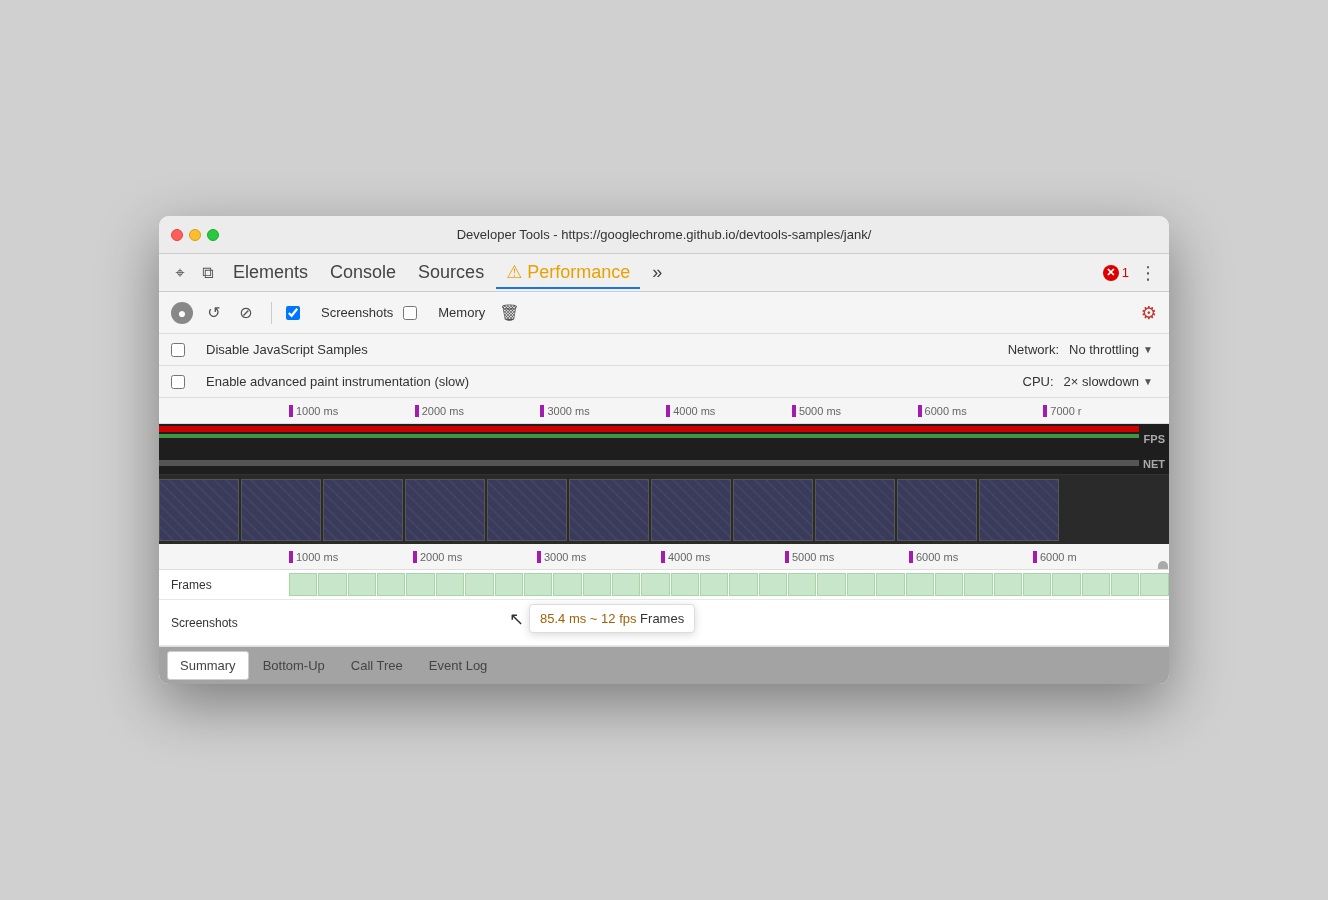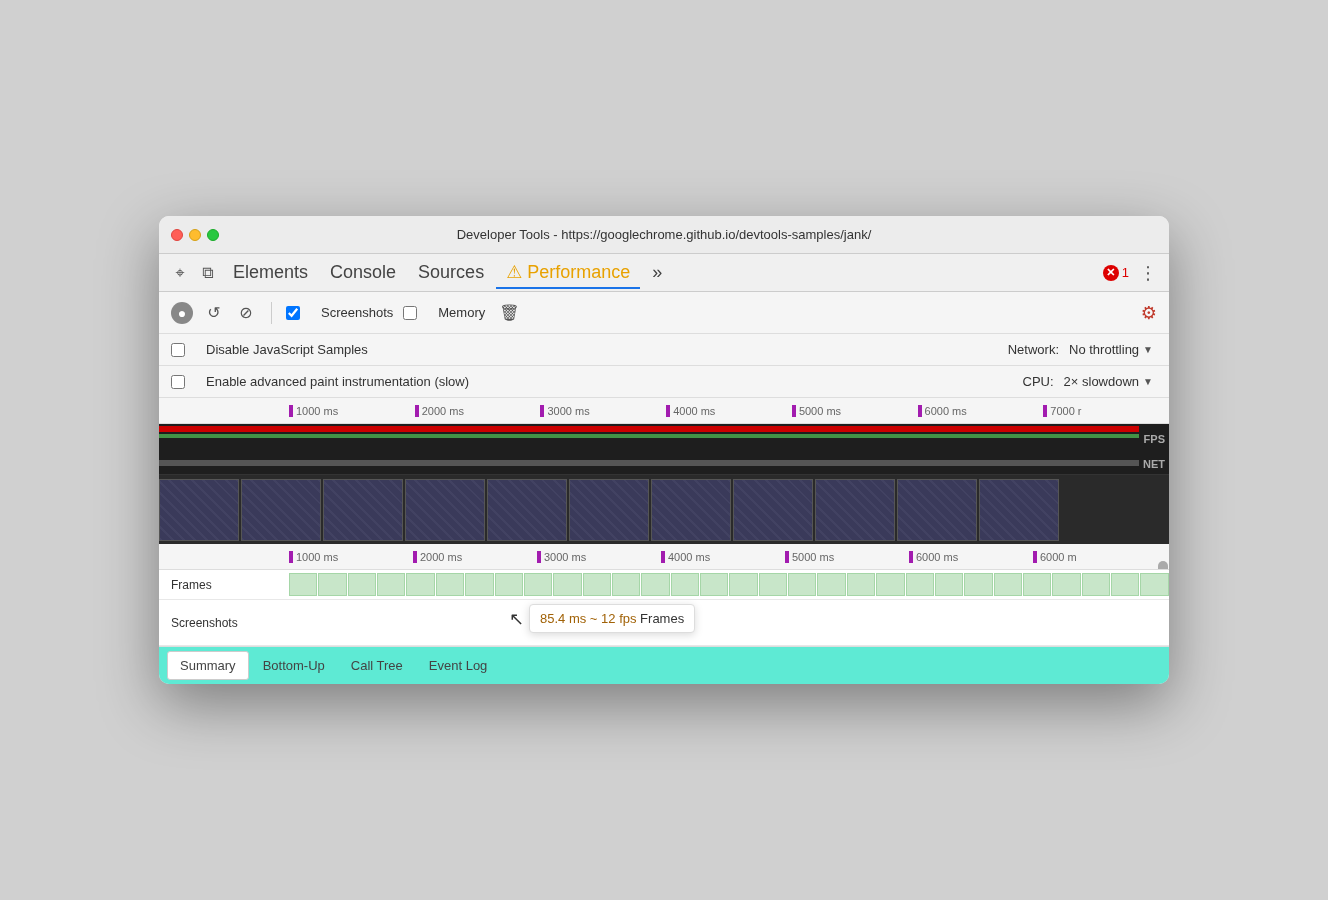--- a/index.html
+++ b/index.html
@@ -400,21 +400,21 @@
     .tooltip-frame { color: #333; }
     .cursor-icon {
       position: absolute;
       left: 350px;
       top: 8px;
       font-size: 18px;
       color: #333;
     }
     
     .bottom-tabs {
-      background: #5eead4;
+      background: #a3a3a3;
       border-top: 1px solid #ddd;
       display: flex;
       align-items: center;
       height: 38px;
       padding: 0 8px;
       gap: 2px;
     }
     .bottom-tab {
       padding: 6px 12px;
       font-size: 13px;

